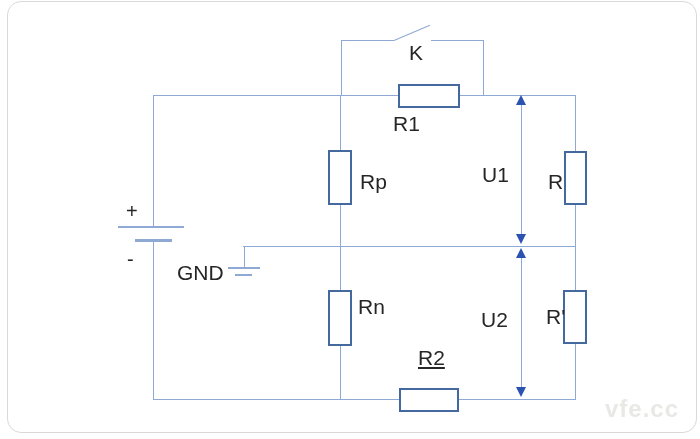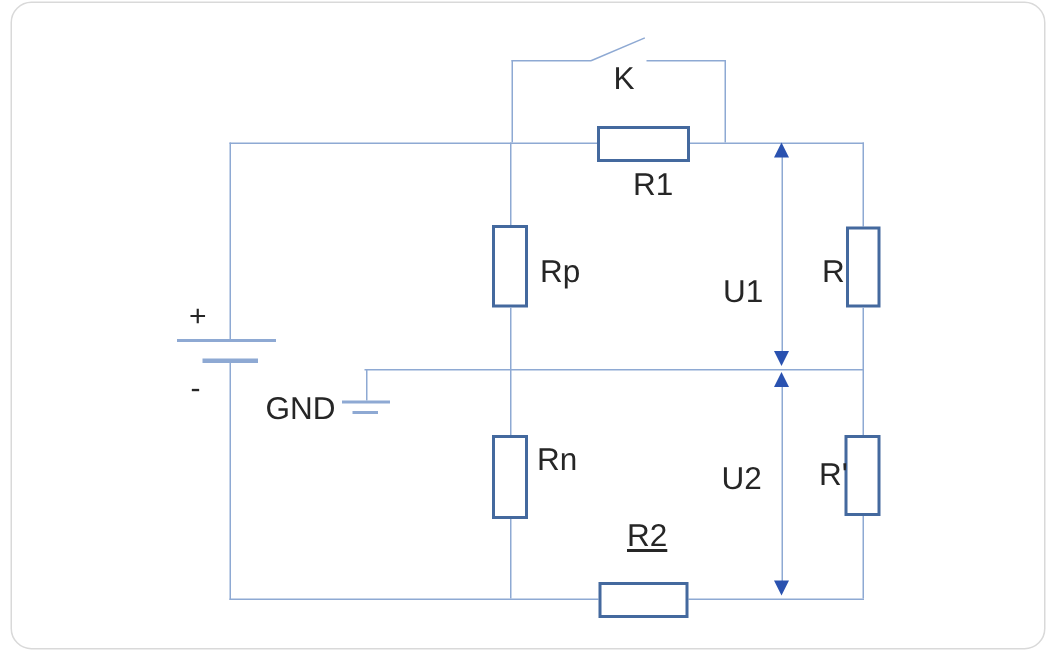--- a/index.html
+++ b/index.html
@@ -55,49 +55,50 @@
   <div class="lbl small" style="left:127px;top:249px;">-</div>
 
   <div class="wire v" style="left:341px;top:40px;height:55px;"></div>
   <div class="wire h" style="left:341px;top:40px;width:53px;"></div>
   <div class="blade"></div>
   <div class="wire h" style="left:431px;top:40px;width:53px;"></div>
   <div class="wire v" style="left:483px;top:40px;height:55px;"></div>
   <div class="lbl" style="left:409px;top:42px;">K</div>
 
   <div class="rbox" style="left:398px;top:84px;width:62px;height:24px;"></div>
-  <div class="lbl" style="left:422px;top:113px;text-align:center;">R1</div>
+  <div class="lbl" style="left:393px;top:113px;text-align:center;">R1</div>
 
   <div class="wire v" style="left:340px;top:95px;height:55px;"></div>
   <div class="rbox" style="left:328px;top:150px;width:24px;height:55px;"></div>
   <div class="lbl" style="left:360px;top:171px;">Rp</div>
   <div class="wire v" style="left:340px;top:205px;height:85px;"></div>
   <div class="rbox" style="left:328px;top:290px;width:24px;height:56px;"></div>
   <div class="lbl" style="left:358px;top:296px;">Rn</div>
   <div class="wire v" style="left:340px;top:346px;height:53px;"></div>
 
   <div class="wire v" style="left:244px;top:246px;height:21px;"></div>
   <div class="plate" style="left:228px;top:267px;width:32px;height:2px;"></div>
   <div class="plate" style="left:235px;top:274px;width:17px;height:2px;"></div>
   <div class="lbl" style="left:177px;top:262px;">GND</div>
 
   <div class="lbl" style="left:418px;top:347px;text-decoration:underline;">R2</div>
   <div class="rbox" style="left:399px;top:388px;width:60px;height:24px;"></div>
 
   <div class="shaft" style="left:521px;top:98px;height:140px;"></div>
   <div class="head up" style="left:516px;top:95px;"></div>
   <div class="head down" style="left:516px;top:234px;"></div>
-  <div class="lbl" style="left:482px;top:184px;">U1</div>
+  <div class="lbl" style="left:482px;top:164px;">U1</div>
 
   <div class="shaft" style="left:521px;top:251px;height:137px;"></div>
   <div class="head up" style="left:516px;top:248px;"></div>
   <div class="head down" style="left:516px;top:387px;"></div>
   <div class="lbl" style="left:481px;top:309px;text-align:center;">U2</div>
 
   <div class="wire v" style="left:575px;top:95px;height:57px;"></div>
   <div class="rbox" style="left:564px;top:151px;width:23px;height:54px;"></div>
   <div class="lbl" style="left:548px;top:171px;">R</div>
   <div class="wire v" style="left:575px;top:205px;height:85px;"></div>
   <div class="rbox" style="left:563px;top:290px;width:24px;height:54px;"></div>
   <div class="lbl" style="left:546px;top:306px;">R'</div>
   <div class="wire v" style="left:575px;top:344px;height:55px;"></div>
 
+  <div class="watermark">vfe.cc</div>
 </div>
 
 </body></html>

